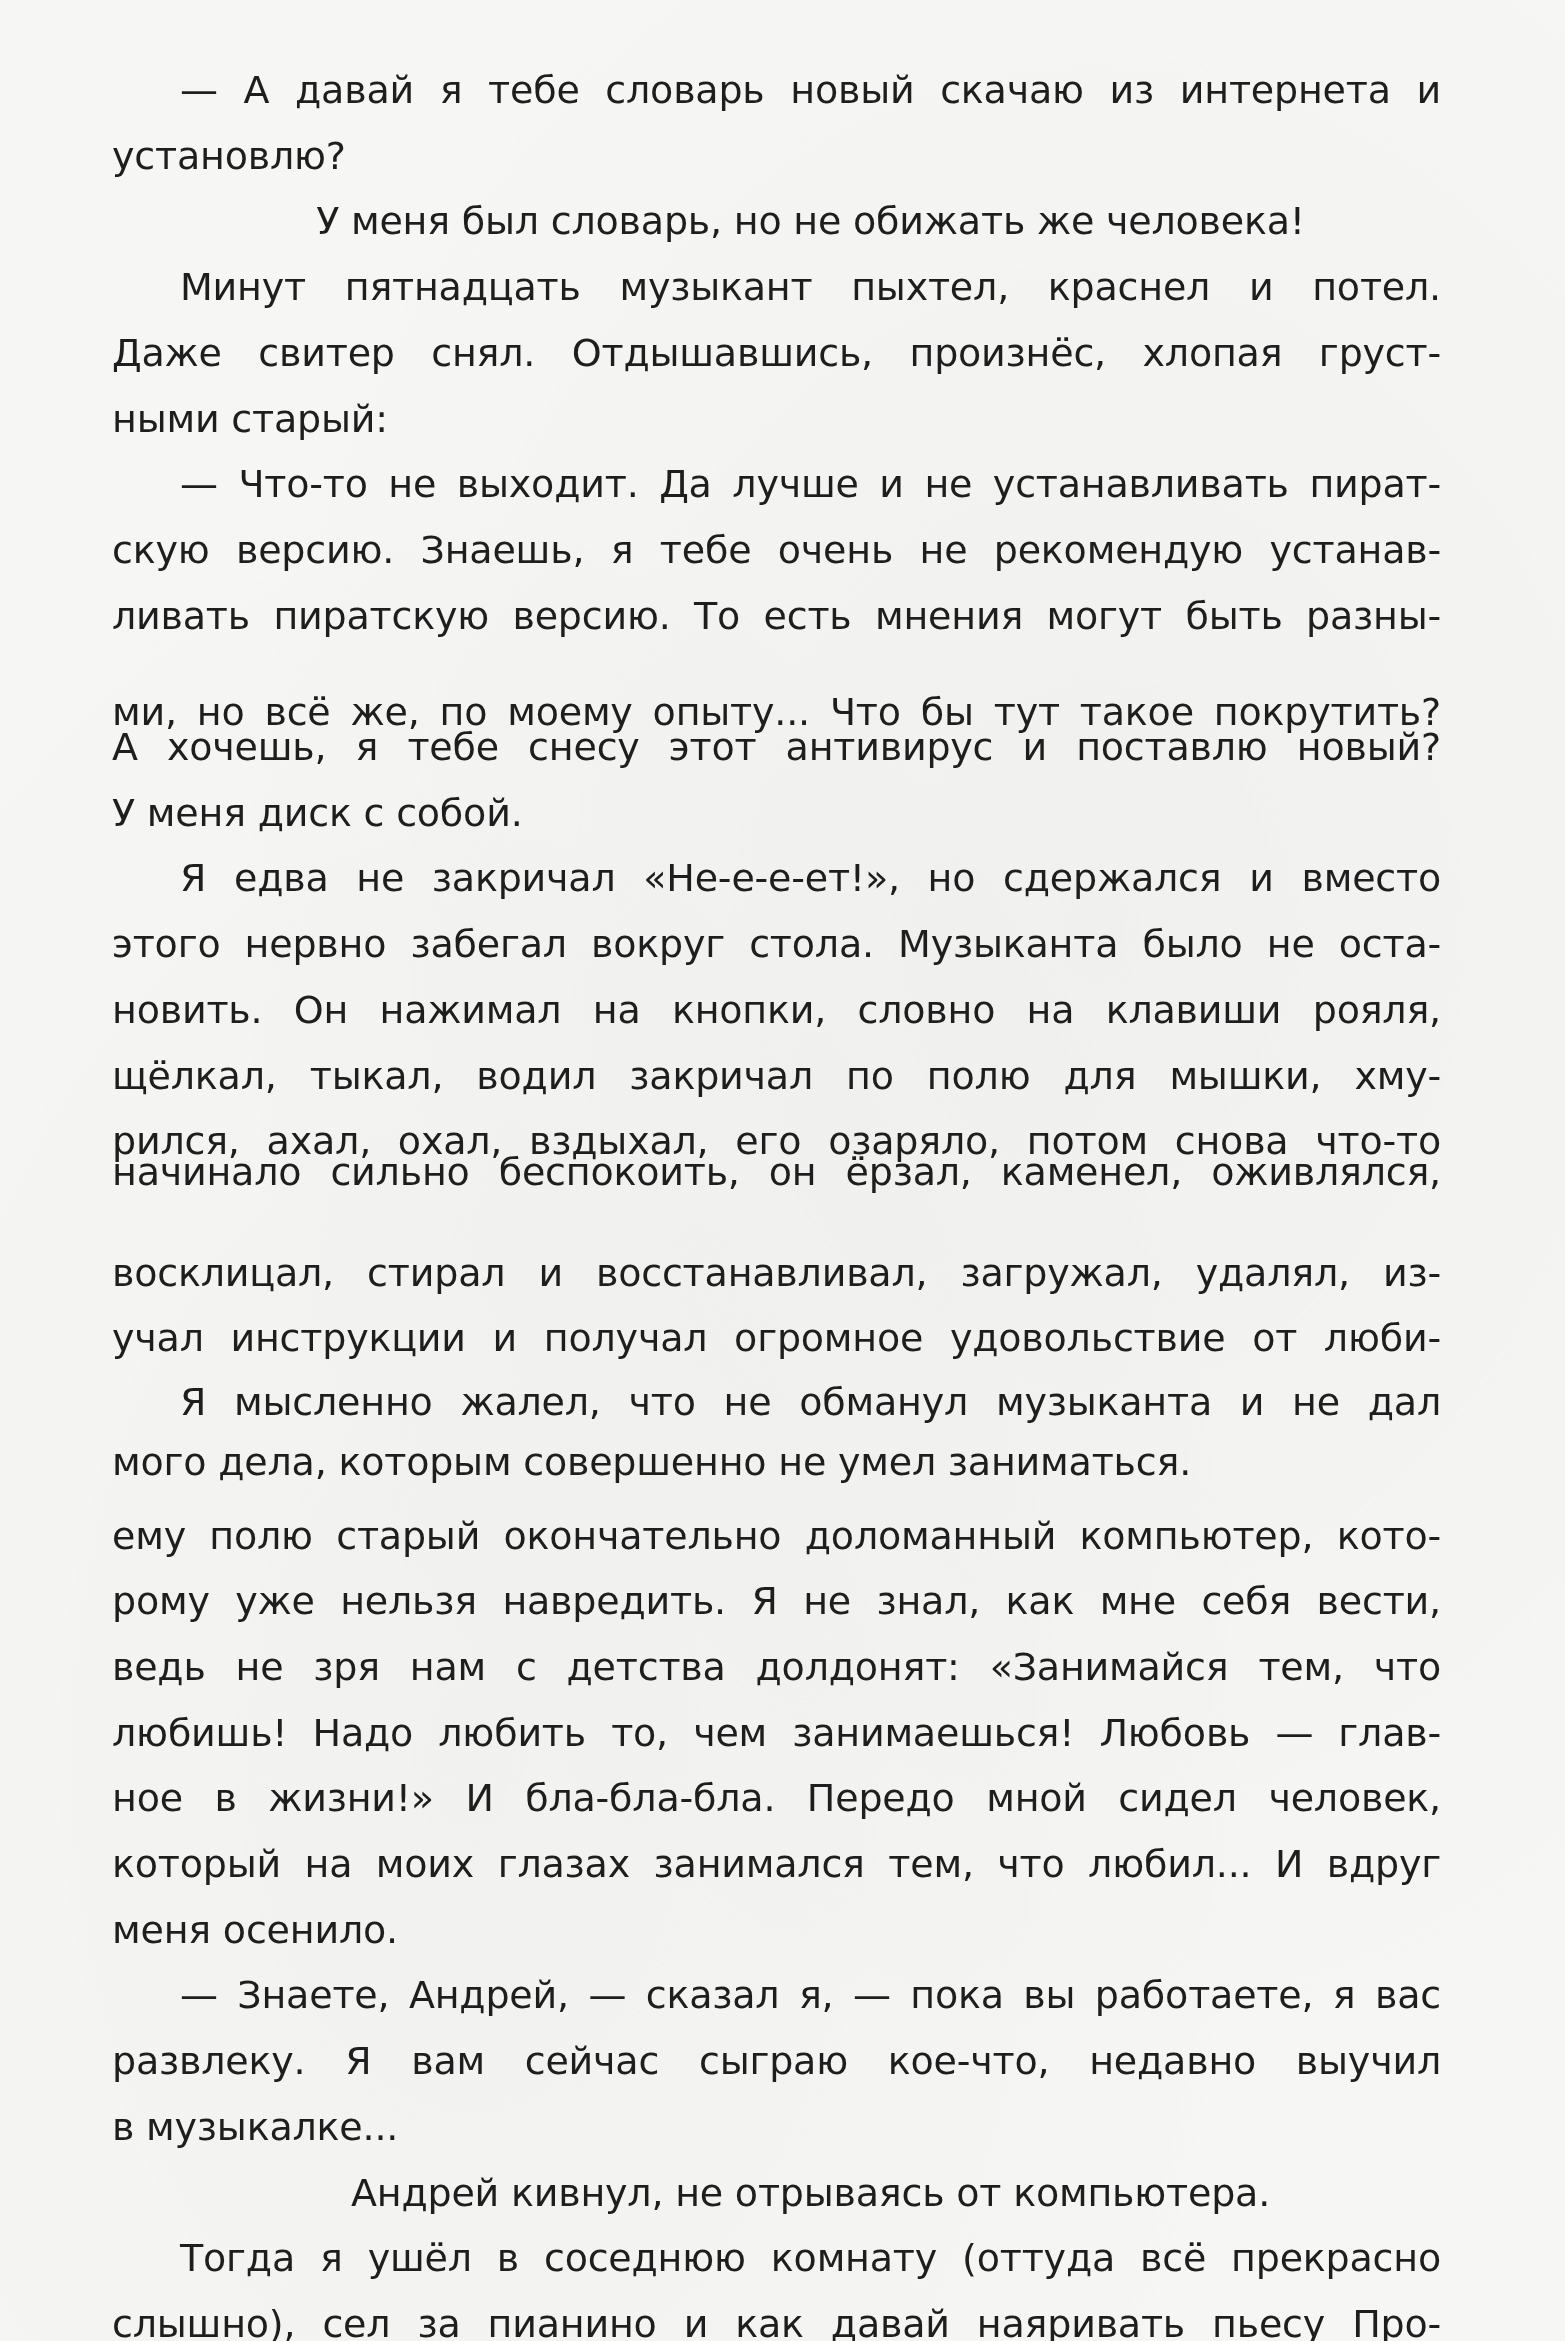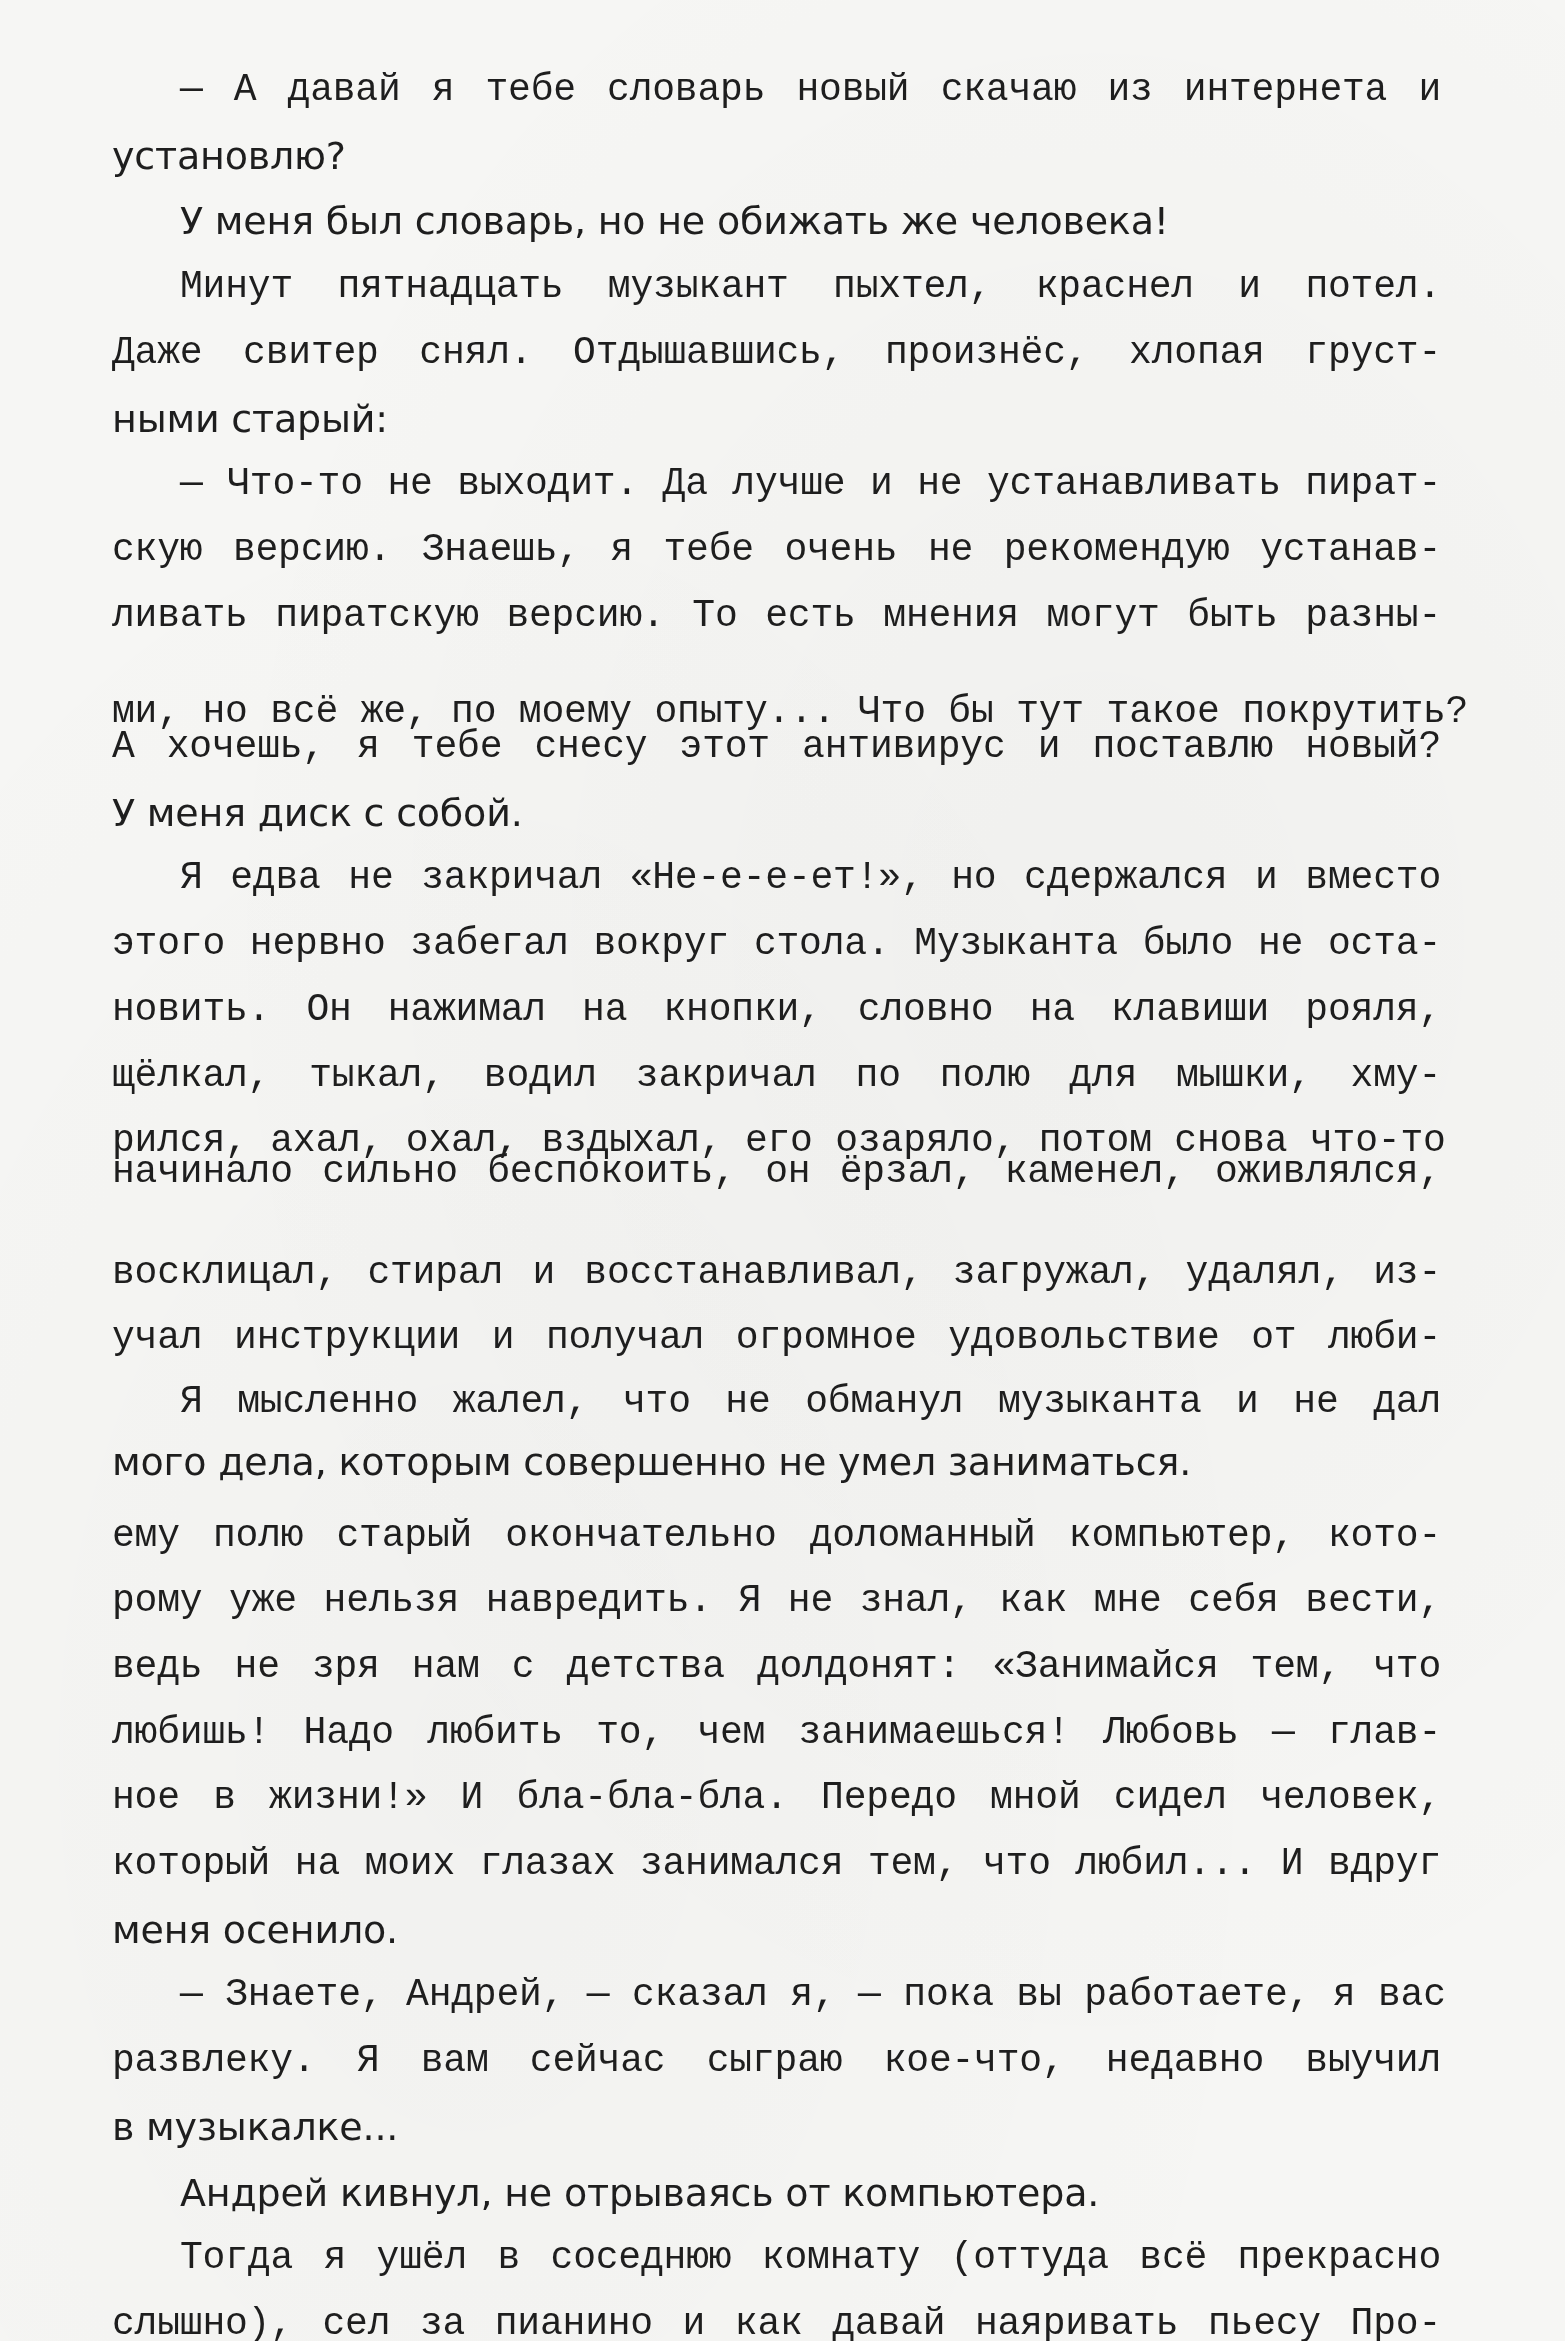--- a/index.html
+++ b/index.html
@@ -33,23 +33,22 @@
     width: 1329px;
     height: 66px;
     font-size: 38px;
     line-height: 66px;
     white-space: nowrap;
     letter-spacing: -0.2px;
   }
   .line.justify {
     text-align: justify;
     text-align-last: justify;
-    font-family: Liberation Mono, monospace;
   }
-  .line.indent { left: 68px; width: 1261px; }
+  .line.indent { left: 68px; width: 1261px; text-align: center; }
 </style>
 </head>
 <body>
 
 <div class="page">
   <div class="text-block">
     <div class="line indent justify" style="top:0px">— А давай я тебе словарь новый скачаю из интернета и</div>
     <div class="line" style="top:66px">установлю?</div>
     <div class="line indent" style="top:131px">У меня был словарь, но не обижать же человека!</div>
     <div class="line indent justify" style="top:197px">Минут пятнадцать музыкант пыхтел, краснел и потел.</div>

